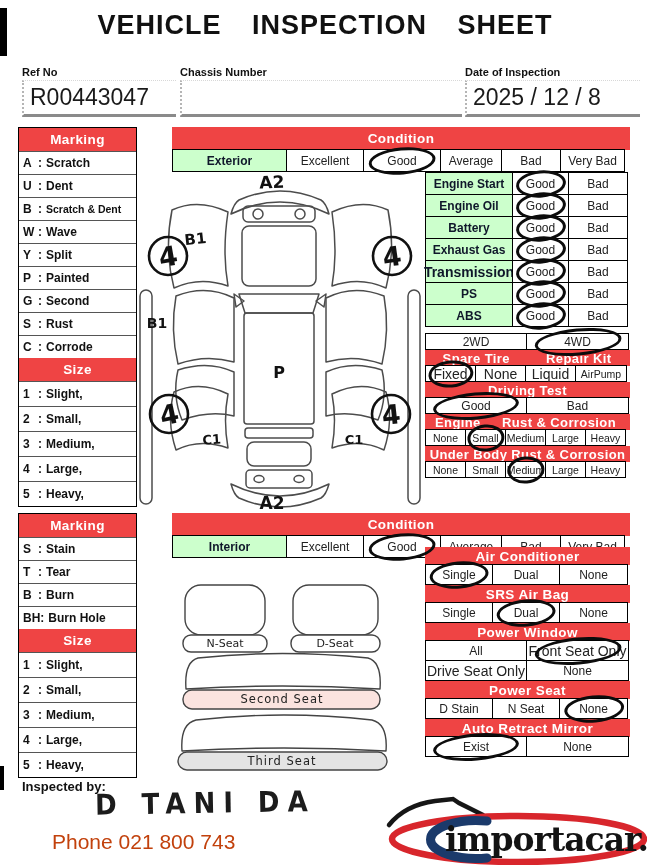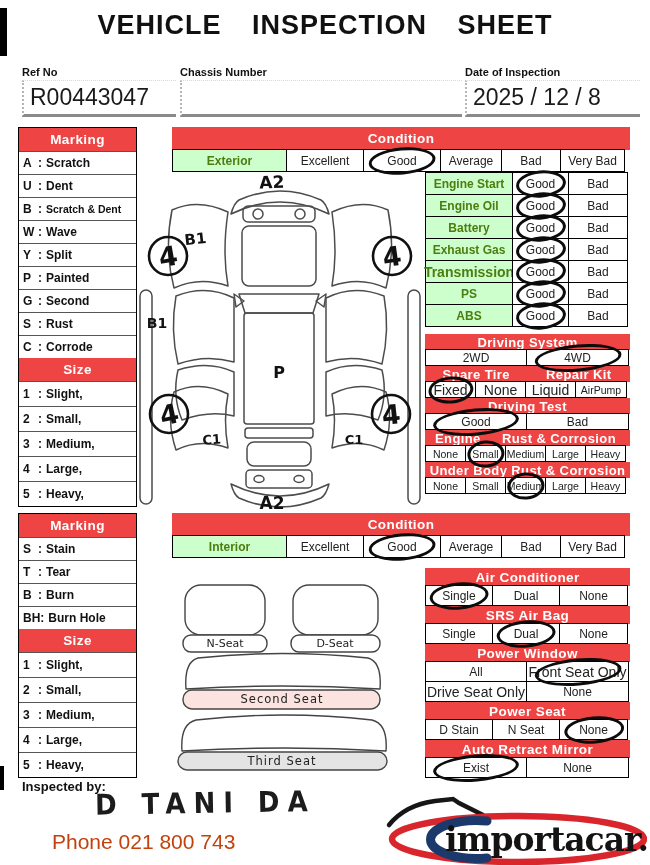--- a/index.html
+++ b/index.html
@@ -22,21 +22,21 @@
   .lrow.h25{height:24px;}
   .lcode{min-width:15px;}
   .lcolon{margin-right:4px;}
   .lrow .sm{font-size:10.5px;}
 
   
   .tbl{display:flex;flex-direction:column;}
   .orow{display:flex;margin-top:-1px;}
   .cl{border:1px solid #000;background:#fff;display:flex;align-items:center;justify-content:center;font-size:12px;color:#222;position:relative;margin-left:-1px;box-sizing:border-box;}
   .cl:first-child{margin-left:0;}
-  .gl{background:#ccffcc;font-weight:bold;color:#4d7c0f;}
+  .gl{background:#ccffcc;font-weight:bold;color:#0f172a;}
   .fs11{font-size:14px;}
   .fs10{font-size:10.5px;}
   .h23{height:23px;}.h17{height:17px;}.h16{height:16px;}.h18{height:18px;}.h21{height:21px;}
   .w115{width:115px;}.w78{width:78px;}.w62{width:62px;}.w60{width:60px;}.w65{width:65px;}
   .w88{width:88px;}.w57{width:57px;}
   .w102{width:102px;}.w103{width:103px;}.w51{width:51px;}.w52{width:52px;}.w41{width:41px;}
   .w68{width:68px;}.w69{width:69px;}
   .hd.h16{font-size:13px;}
   .hd .hspan{flex:1;text-align:center;}
   .hd.eng{justify-content:space-between;padding:0 14px 0 10px;box-sizing:border-box;}
@@ -192,21 +192,20 @@
     <div class="cl h23 w60">Bad</div>
   </div>
   <div class="orow">
     <div class="cl h23 w88 gl">ABS</div>
     <div class="cl h23 w57 circ">Good</div>
     <div class="cl h23 w60">Bad</div>
   </div>
 </div>
 
 <div class="abs tbl" style="left:425px;top:334px;width:205px;">
-  <div class="hd h16">Driving System</div>
   <div class="orow">
     <div class="cl h17 w102">2WD</div>
     <div class="cl h17 w103 circ">4WD</div>
   </div>
   <div class="hd h16">
     <span class="hspan">Spare Tire</span>
     <span class="hspan">Repair Kit</span>
   </div>
   <div class="orow">
     <div class="cl h17 w51 fs11 circ">Fixed</div>
@@ -363,21 +362,21 @@
     <rect x="6" y="190" width="209" height="18" rx="9" fill="#e4e4e4"></rect>
   </g>
   <g fill="#222" font-size="11" text-anchor="middle">
     <text x="53" y="85">N-Seat</text>
     <text x="163" y="85">D-Seat</text>
     <text x="110" y="141" font-size="11.5" letter-spacing="1">Second Seat</text>
     <text x="110" y="203" font-size="11.5" letter-spacing="1">Third  Seat</text>
   </g>
 </svg>
 
-<div class="abs tbl" style="left:425px;top:568px;width:205px;">
+<div class="abs tbl" style="left:425px;top:547px;width:205px;">
   <div class="hd h18">Air Conditioner</div>
   <div class="orow">
     <div class="cl h21 w68 circ">Single</div>
     <div class="cl h21 w68">Dual</div>
     <div class="cl h21 w69">None</div>
   </div>
   <div class="hd h18">SRS Air Bag</div>
   <div class="orow">
     <div class="cl h21 w68">Single</div>
     <div class="cl h21 w68 circ">Dual</div>

